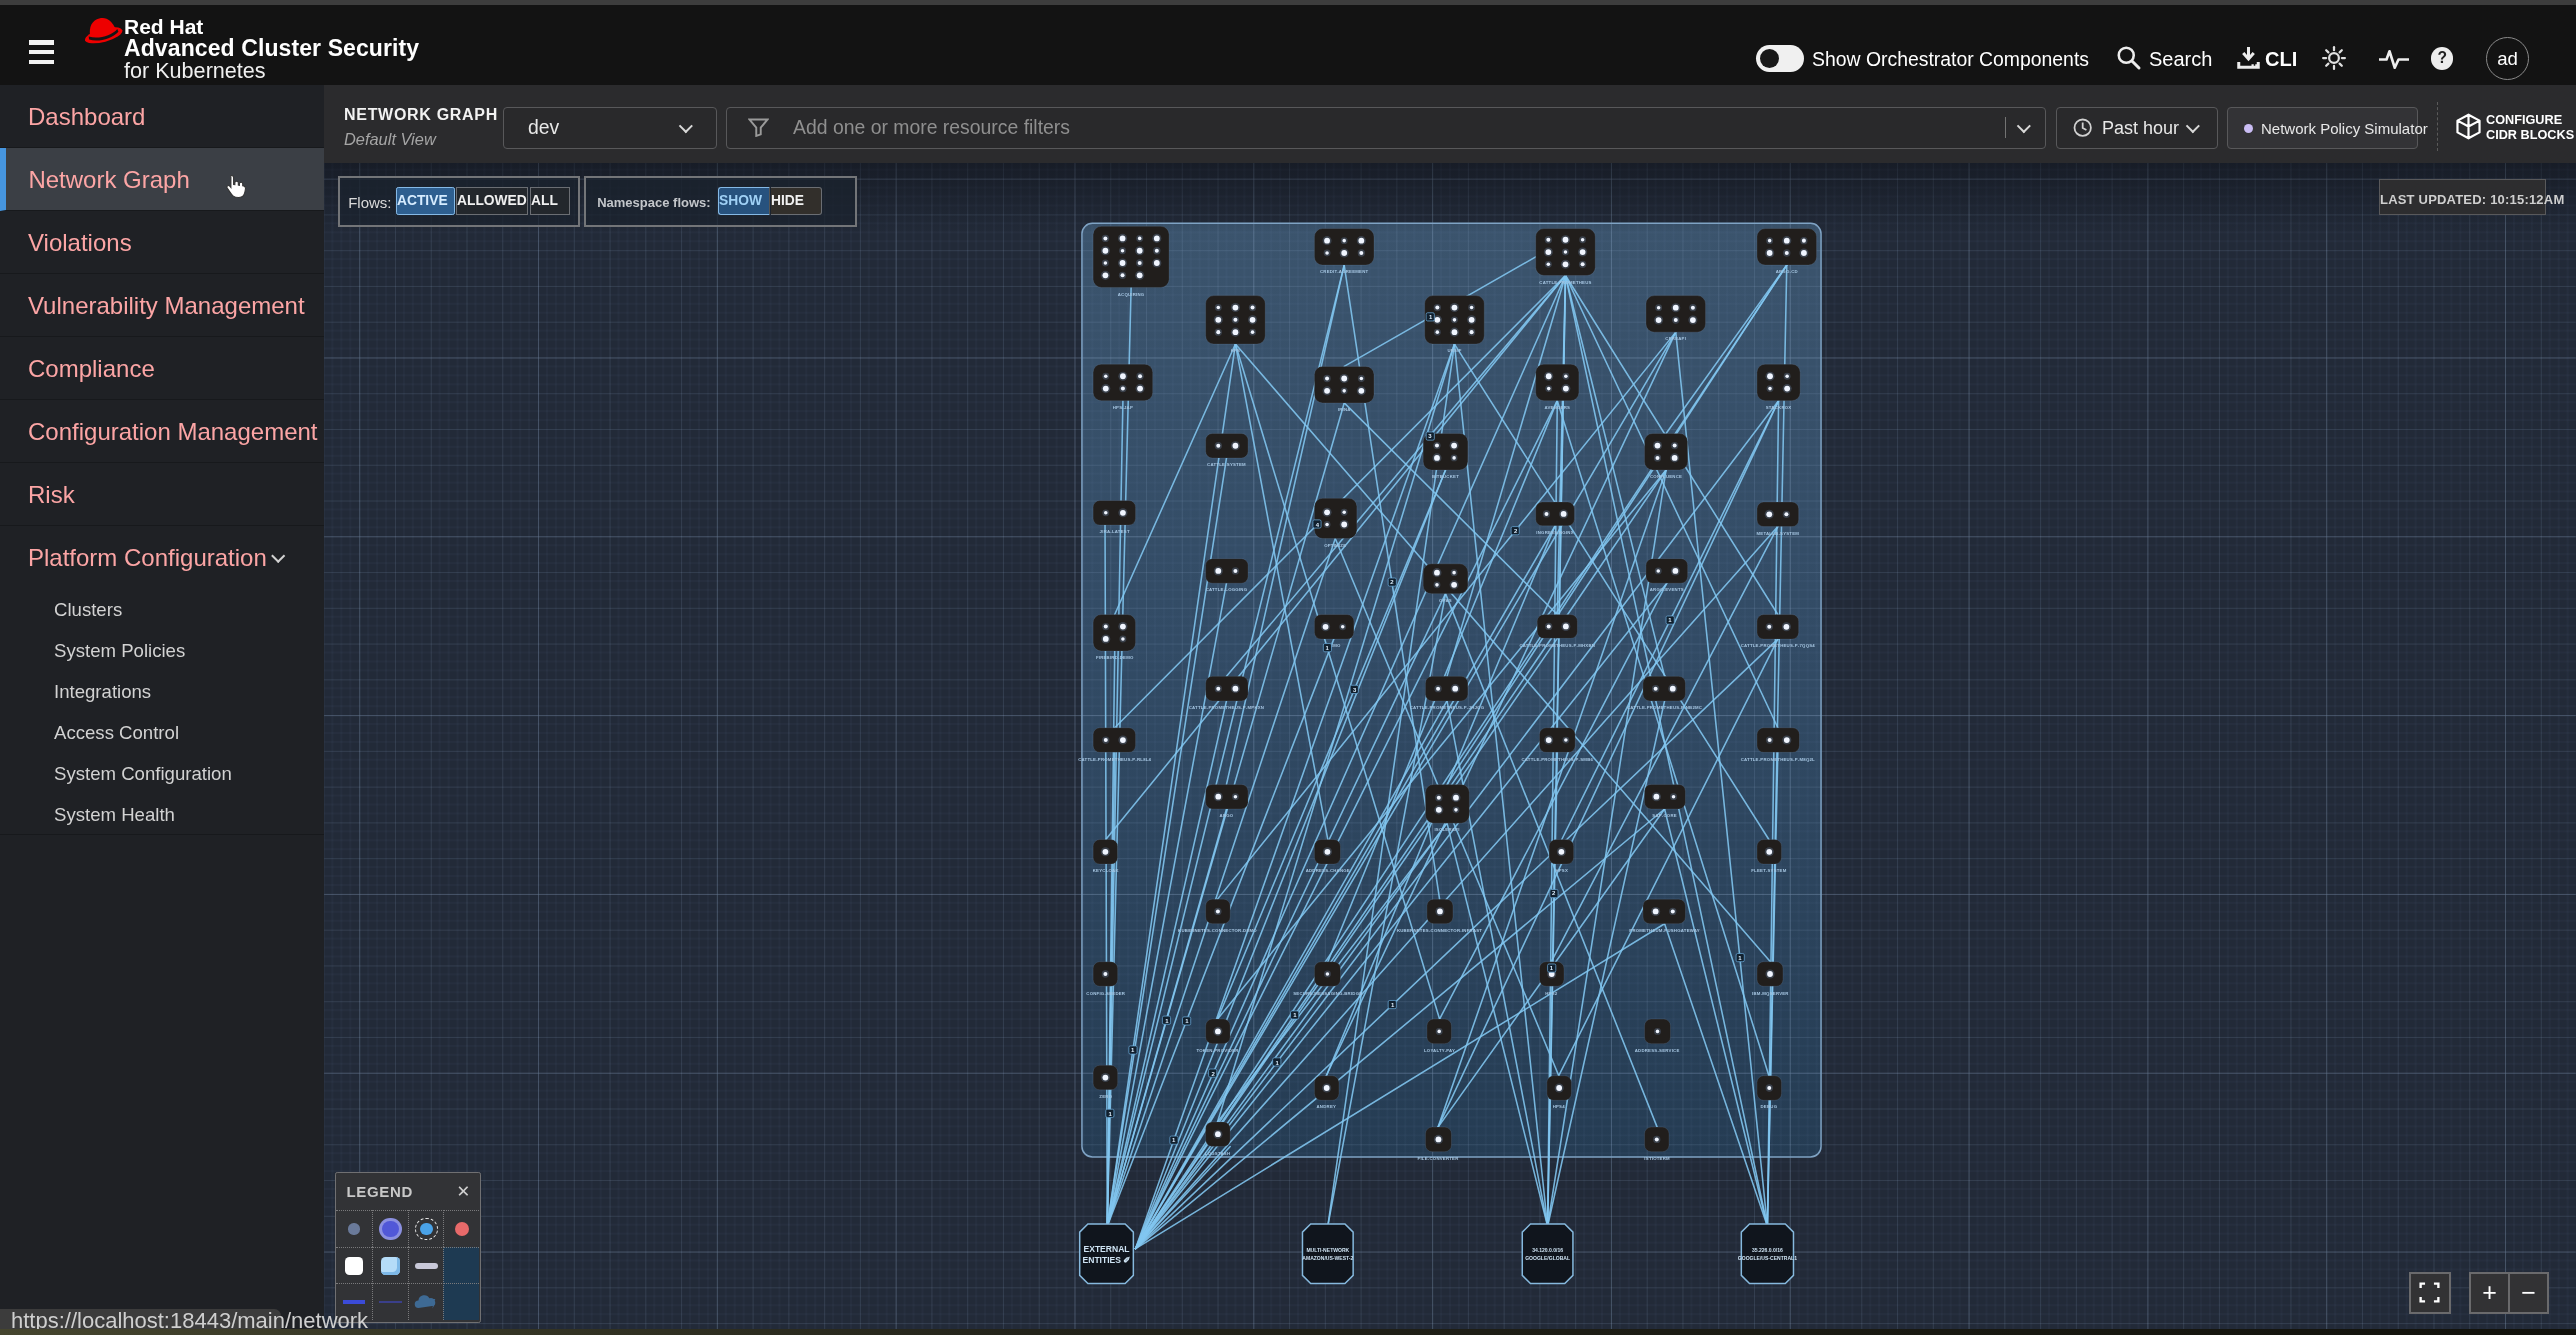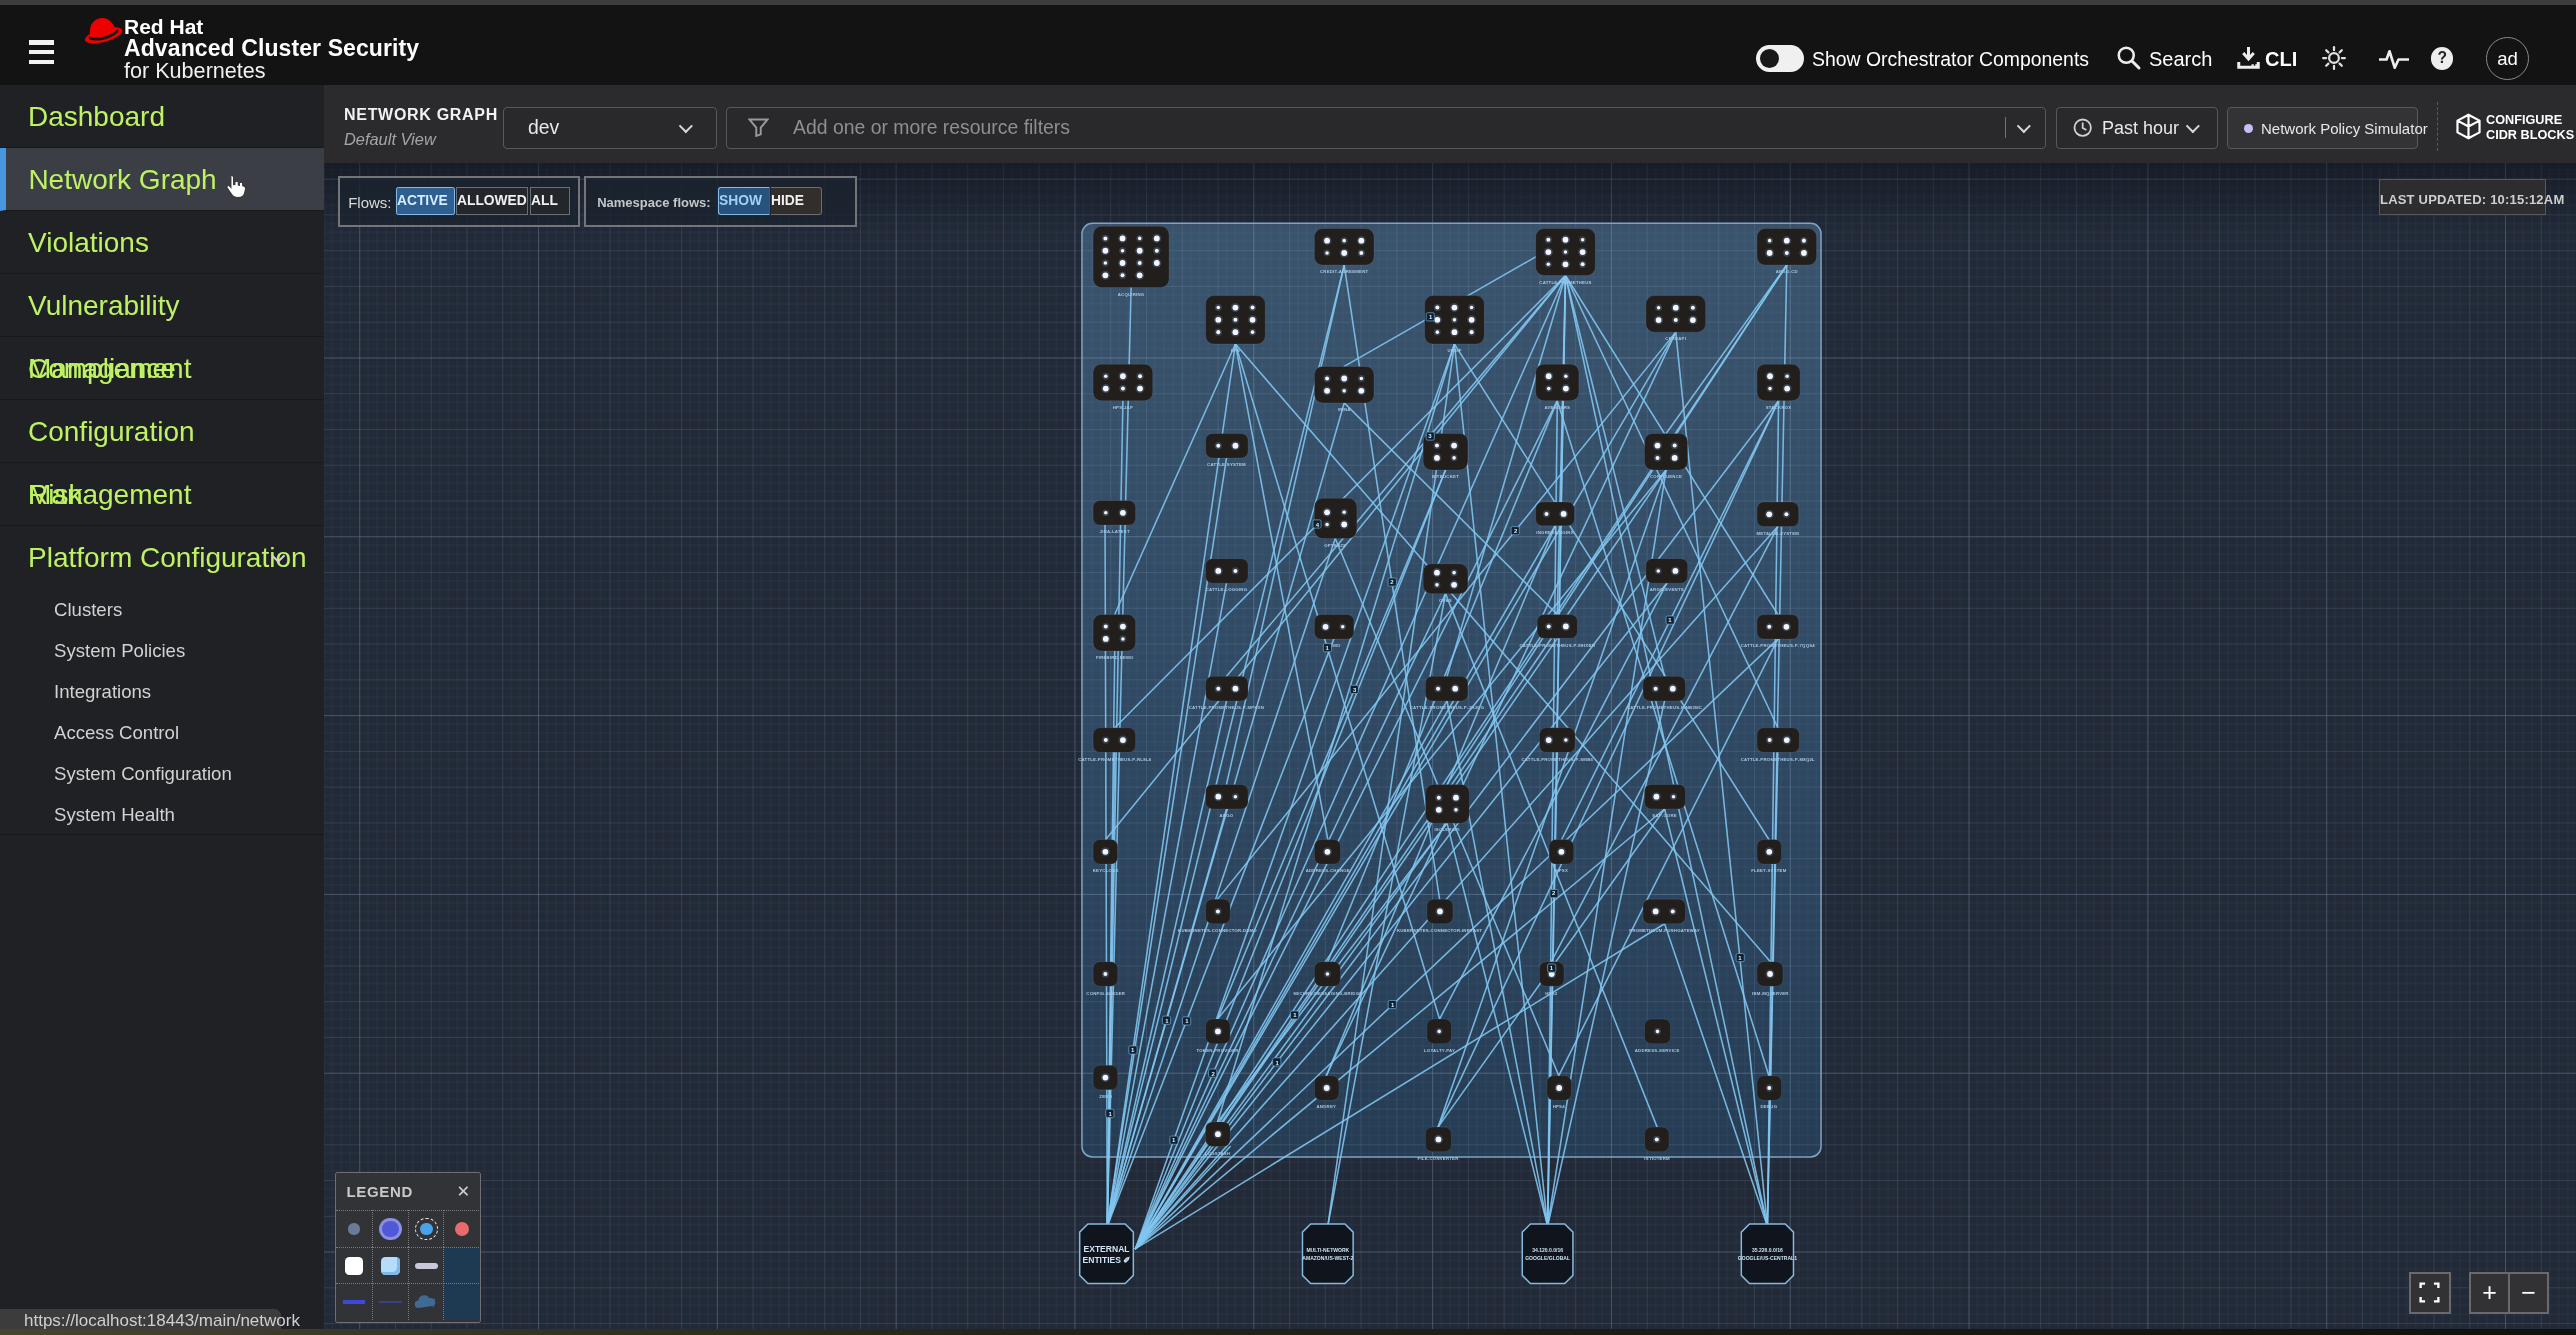--- a/index.html
+++ b/index.html
@@ -12,21 +12,21 @@
 .bt1{font-size:21px;font-weight:bold;line-height:21.6px}
 .bt2{font-size:23px;font-weight:700;line-height:22.4px;letter-spacing:0.1px}
 .bt3{font-size:21.6px;font-weight:300;line-height:21px;color:#f0f0f0}
 #mright{position:absolute;left:0;top:5.2px;width:2576px;height:80px;color:#fff}
 .toggle{position:absolute;left:1756px;top:35px;width:48px;height:27px;border-radius:13.4px;background:#f0f0f0}
 .toggle .knob{position:absolute;left:3.7px;top:3.7px;width:19.4px;height:19.4px;border-radius:50%;background:#191919}
 #socl{position:absolute;left:1812px;top:38px;font-size:19.4px;color:#fff}
 .micon{position:absolute;top:34px}
 #avatar{position:absolute;left:2486px;top:27px;width:43px;height:43px;border-radius:50%;border:1.5px solid #8a8a8a;color:#fff;font-size:18.6px;text-align:center;line-height:42px}
 #sidebar{position:absolute;left:0;top:85px;width:324px;height:1250px;background:#1f2125}
-.nav1{position:relative;height:63px;line-height:63px;padding-left:28px;color:#bef264;font-size:28px;border-bottom:0.7px solid #17191c}
+.nav1{position:relative;height:63px;line-height:63px;padding-left:28px;color:#fca5a5;font-size:24px;border-bottom:0.7px solid #17191c}
 .nav1.sel{background:#3b3f45;border-left:6px solid #4696e0;padding-left:22.4px}
 .nav2{height:41px;line-height:41px;padding-left:54px;color:#d2d2d2;font-size:18.6px}
 .chev{position:absolute;right:41px;top:25px;width:10.4px;height:10.4px;border-right:2.2px solid #d2d2d2;border-bottom:2.2px solid #d2d2d2;transform:rotate(45deg)}
 #toolbar{position:absolute;left:324px;top:85px;width:2252px;height:78px;background:#2b2b2d}
 #tbtitle{position:absolute;left:20px;top:21px}
 .tb1{font-size:16px;font-weight:bold;letter-spacing:0.7px;color:#f2f2f2;white-space:nowrap}
 .tb2{font-size:16.4px;font-style:italic;color:#a5a5a5;margin-top:6px}
 .selbox{position:absolute;top:21.6px;height:42px;background:#29292b;border:1.5px solid #58585a;border-radius:4px;color:#e8e8e8;font-size:19.4px}
 .chevd{position:absolute;width:9.7px;height:9.7px;border-right:2.2px solid #d8d8d8;border-bottom:2.2px solid #d8d8d8;transform:rotate(45deg)}
 #canvasbg{position:absolute;left:324px;top:163px;width:2252px;height:1172px;background:#222a38}
@@ -37,21 +37,21 @@
 #lastupd{position:absolute;left:2379px;top:179px;width:167px;height:36px;background:#2d2d2f;border:1.5px solid #59595b;color:#cfcfcf;font-size:13px;font-weight:bold;text-align:right;line-height:39px;white-space:nowrap;letter-spacing:0.2px}
 #legend{position:absolute;left:335px;top:1172px;width:146px;height:151px;background:#323336;border:1.5px solid #707072;border-radius:2.2px}
 #lhead{height:37px;line-height:37px;padding-left:10.4px;font-size:15px;font-weight:bold;color:#c8c8c8;letter-spacing:0.7px;position:relative}
 #lclose{position:absolute;right:9px;top:0;font-size:16.4px;font-weight:normal;color:#d0d0d0}
 #lgrid{position:relative;width:100%;height:110px}
 .lcell{position:absolute;width:36px;height:37px;border-top:0.7px dotted #7a7a7c;border-left:0.7px dotted #7a7a7c;display:flex;align-items:center;justify-content:center}
 .lcell.first{border-left:none}
 #fsbtn{position:absolute;left:2409px;top:1272px;width:42px;height:42px;background:#323234;border:2.2px solid #6a6a6c}
 #zgroup{position:absolute;left:2469px;top:1272px;width:80px;height:42px;background:#323234;border:2.2px solid #6a6a6c;display:flex}
 .zbtn{flex:1;color:#fff;font-size:25px;text-align:center;line-height:36px;font-weight:300}
-#urltip{position:absolute;left:0px;top:1309px;width:281px;height:24px;background:#3c3c3c;border-top-right-radius:6.7px;color:#cfcfcf;font-size:17px;line-height:24px;padding-left:24px}
+#urltip{position:absolute;left:0px;top:1309px;width:281px;height:24px;background:#3c3c3c;border-top-right-radius:6.7px;color:#cfcfcf;font-size:22px;line-height:24px;padding-left:11px}
 #botbar{position:absolute;left:0;top:1329px;width:2576px;height:6.7px;background:linear-gradient(to right,#45452e,#23231a 40%,#12120c)}
 </style></head>
 <body>
 <div id="canvasbg"></div>
 <svg id="gcanvas" width="2252" height="1172" viewBox="435 219 3022 1573" xmlns="http://www.w3.org/2000/svg" style="position:absolute;left:324px;top:163px">
     <defs>
 <pattern id="grid" width="48" height="48" patternUnits="userSpaceOnUse" x="2" y="0">
  <path d="M12 0V48M24 0V48M36 0V48M0 12H48M0 24H48M0 36H48" stroke="rgba(130,155,200,0.10)" stroke-width="1"></path>
  <path d="M0 0V48M0 0H48" stroke="rgba(150,175,215,0.30)" stroke-width="1.3"></path>
 </pattern>

